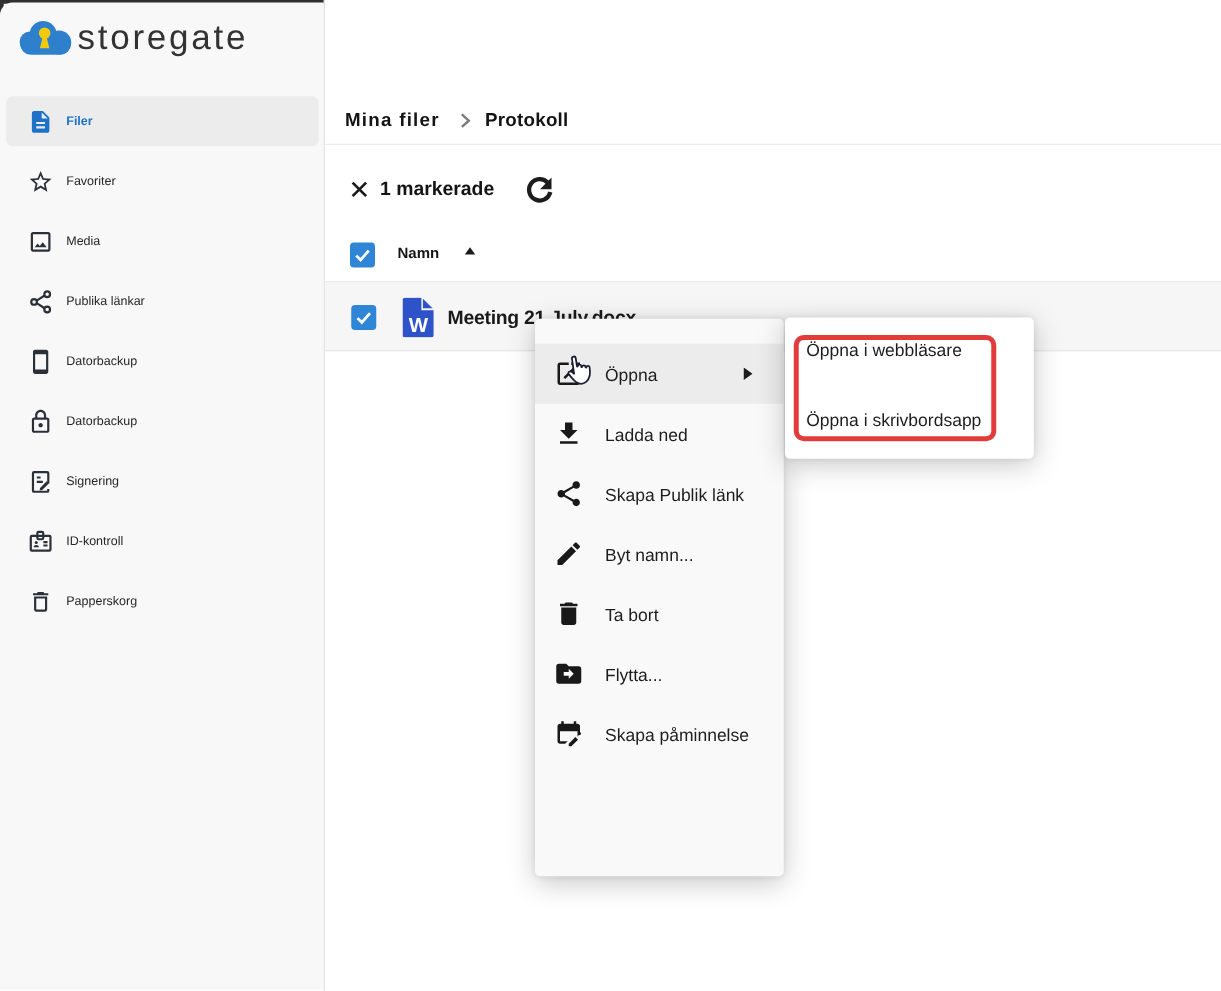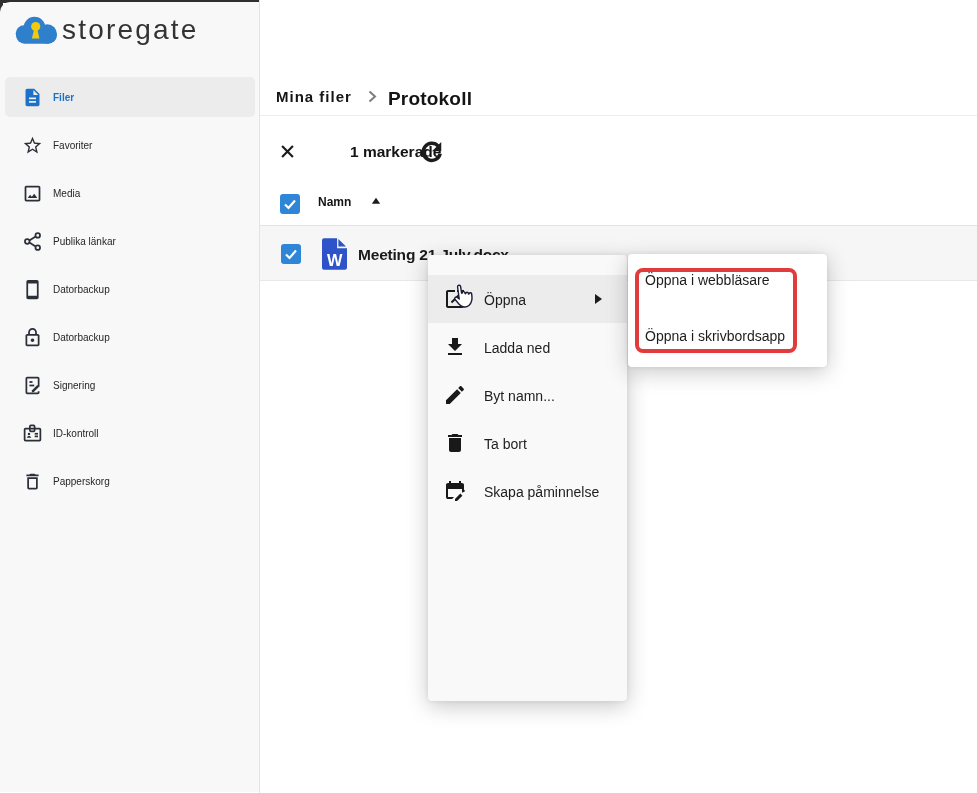--- a/index.html
+++ b/index.html
@@ -24,21 +24,21 @@
   display:flex; align-items:center; color:#262626; font-size:10px; }
 .navitem svg { position:absolute; left:17px; width:21px; height:21px; }
 .navitem span { position:absolute; left:48px; margin-top:1px; }
 .navitem.sel { background:#ececec; color:#1d72c8; font-weight:bold; }
 
 
 #crumb { left:276px; top:88px; font-size:15px; font-weight:bold; color:#141414;
   letter-spacing:1.0px; }
 #crumbline { left:260px; top:115px; width:717px; height:1px; background:#ededed; }
 #xicon { left:280.5px; top:144.5px; width:13px; height:13px; }
-#markerade { left:304px; top:143px; font-size:15.5px; font-weight:bold; color:#141414;margin-left:46px; }
+#markerade { left:304px; top:143px; font-size:15.5px; font-weight:bold; color:#141414; }
 #refresh { left:417.5px; top:138px; width:27.6px; height:27.6px; }
 
 .cb { position:absolute; width:20px; height:20px; background:#2f86d6; border-radius:3px; }
 .cb svg { position:absolute; left:2px; top:2px; width:16px; height:16px; }
 #cb1 { left:280px; top:194px; }
 #namn { left:318px; top:195px; font-size:12px; font-weight:bold; color:#141414; }
 #sortarrow { left:371px; top:197px; width:10px; height:7.5px; }
 #headline { left:260px; top:225px; width:717px; height:1px; background:#e3e3e3; }
 
 #filerow { left:260px; top:226px; width:717px; height:55px; background:#f6f6f6;
@@ -152,21 +152,21 @@
   <svg viewBox="0 0 24 24" fill="#2b3038">
       <path d="M6 19c0 1.1.9 2 2 2h8c1.1 0 2-.9 2-2V7H6v12zM8 9h8v10H8V9zm7.5-5l-1-1h-5l-1 1H5v2h14V4h-2.5z"></path>
     </svg>
   <span>Papperskorg</span>
 </div>
 
 <div class="abs" id="crumb">Mina filer</div>
 <svg class="abs" style="left:367px; top:90px; width:10px; height:13px;" viewBox="0 0 10 13">
   <polyline points="2.5,1.5 8,6.5 2.5,11.5" fill="none" stroke="#7d7d7d" stroke-width="2"></polyline>
 </svg>
-<div class="abs" id="crumb2" style="position:absolute; left:388px; top:88px; font-size:19px; font-weight:bold; color:#141414; letter-spacing:0.2px;">Protokoll</div>
+<div class="abs" id="crumb2" style="position:absolute; left:388px; top:88px; font-size:15px; font-weight:bold; color:#141414; letter-spacing:0.2px;">Protokoll</div>
 <div class="abs" id="crumbline"></div>
 
 <svg class="abs" id="xicon" viewBox="0 0 12 12">
   <path d="M1 1 L11 11 M11 1 L1 11" stroke="#1c1c1c" stroke-width="2"></path>
 </svg>
 <div class="abs" id="markerade">1 markerade</div>
 <svg class="abs" id="refresh" viewBox="0 0 24 24">
   <path fill="none" stroke="#1c1c1c" stroke-width="3" d="M17.6 7.1 A7.45 7.45 0 1 0 19.3 13.6"></path>
   <path fill="#1c1c1c" d="M20.2 3.4 v8.2 h-8 z"></path>
 </svg>
@@ -206,29 +206,41 @@
       </svg>
   </div>
   <div class="mi">
     <svg viewBox="0 0 24 24" fill="#191919">
         <path d="M19 9h-4V3H9v6H5l7 7 7-7zM5 18v2h14v-2H5z"></path>
       </svg>
     <span>Ladda ned</span>
   </div>
   <div class="mi">
     <svg viewBox="0 0 24 24" fill="#191919">
+        <path d="M18 16.08c-.76 0-1.44.3-1.96.77L8.91 12.7c.05-.23.09-.46.09-.7s-.04-.47-.09-.7l7.05-4.11c.54.5 1.25.81 2.04.81 1.66 0 3-1.34 3-3s-1.34-3-3-3-3 1.34-3 3c0 .24.04.47.09.7L8.04 9.81C7.5 9.31 6.79 9 6 9c-1.66 0-3 1.34-3 3s1.34 3 3 3c.79 0 1.5-.31 2.04-.81l7.12 4.16c-.05.21-.08.43-.08.65 0 1.61 1.31 2.92 2.92 2.92 1.61 0 2.92-1.31 2.92-2.92s-1.31-2.92-2.92-2.92z"></path>
+      </svg>
+    <span>Skapa Publik länk</span>
+  </div>
+  <div class="mi">
+    <svg viewBox="0 0 24 24" fill="#191919">
         <path d="M3 17.25V21h3.75L17.81 9.94l-3.75-3.75L3 17.25zM20.71 7.04c.39-.39.39-1.02 0-1.41l-2.34-2.34c-.39-.39-1.02-.39-1.41 0l-1.83 1.83 3.75 3.75 1.83-1.83z"></path>
       </svg>
     <span>Byt namn...</span>
   </div>
   <div class="mi">
     <svg viewBox="0 0 24 24" fill="#191919">
         <path d="M6 19c0 1.1.9 2 2 2h8c1.1 0 2-.9 2-2V7H6v12zM19 4h-3.5l-1-1h-5l-1 1H5v2h14V4z"></path>
       </svg>
     <span>Ta bort</span>
+  </div>
+  <div class="mi">
+    <svg viewBox="0 0 24 24" fill="#191919">
+        <path d="M20 6h-8l-2-2H4c-1.1 0-2 .9-2 2v12c0 1.1.9 2 2 2h16c1.1 0 2-.9 2-2V8c0-1.1-.9-2-2-2zm-8 10v-2.5H8v-3h4V8l4 4-4 4z"></path>
+      </svg>
+    <span>Flytta...</span>
   </div>
   <div class="mi">
     <svg viewBox="0 0 24 24" fill="#191919">
         <path d="M12 22v-2.1l5.3-5.3 2.1 2.1-5.3 5.3H12zm-7-2c-.55 0-1.02-.2-1.41-.59C3.2 19.02 3 18.55 3 18V6c0-.55.2-1.02.59-1.41C3.98 4.2 4.45 4 5 4h1V2h2v2h8V2h2v2h1c.55 0 1.02.2 1.41.59.39.39.59.86.59 1.41v6.1l-2 2V10H5v8h6.1l-2 2H5zm15.85-6.73l-2.1-2.1.73-.73c.18-.18.41-.27.7-.27.28 0 .52.09.71.27l.68.69c.18.18.27.42.27.7 0 .29-.09.52-.27.7l-.72.74z"></path>
       </svg>
     <span>Skapa påminnelse</span>
   </div>
 </div>
 
 <div class="abs" id="submenu">

